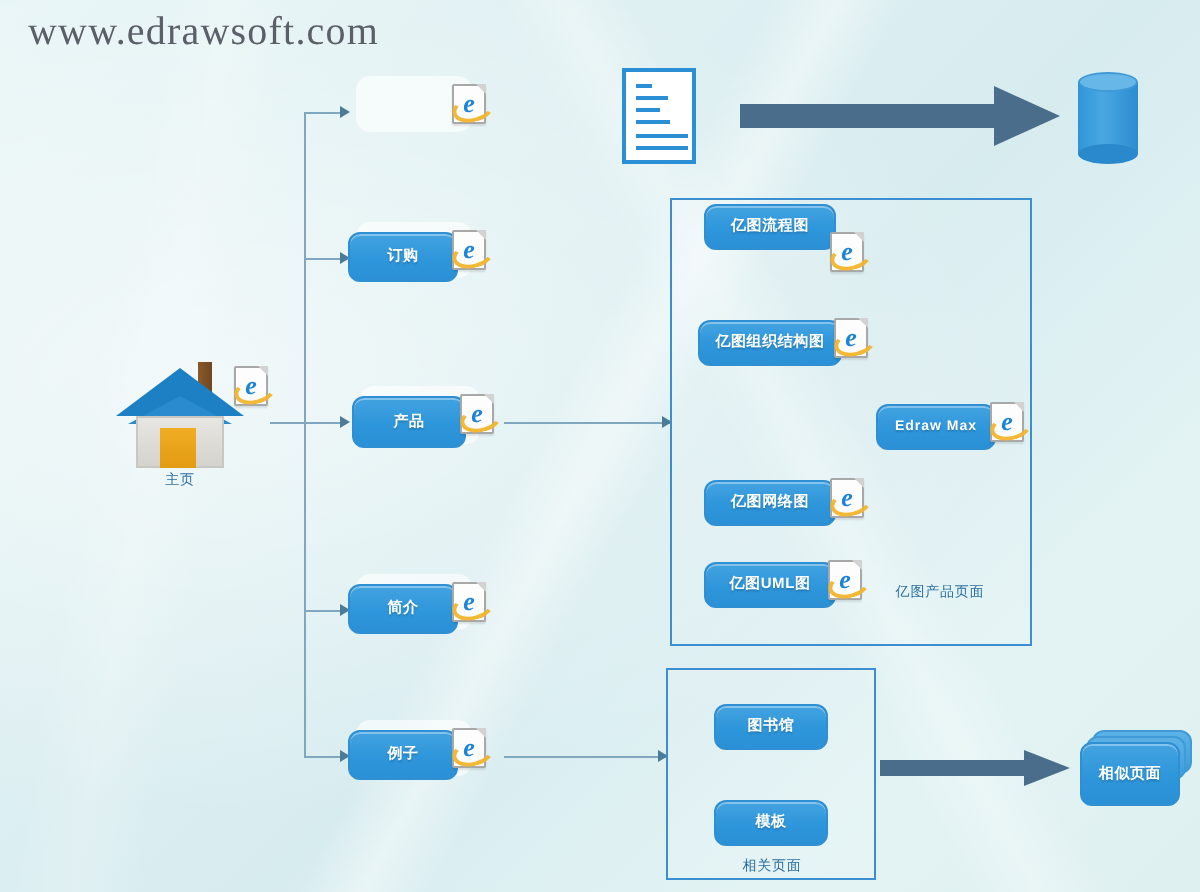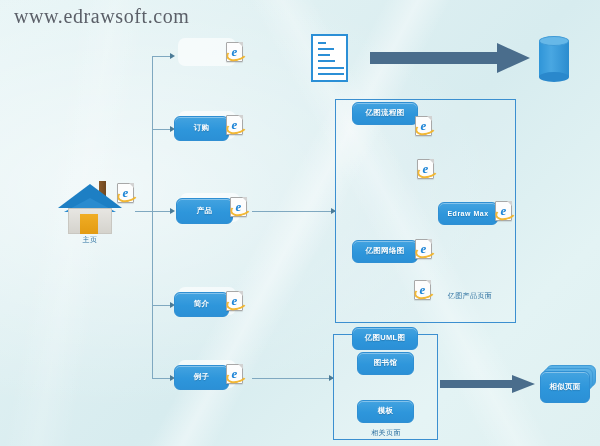--- a/index.html
+++ b/index.html
@@ -387,38 +387,41 @@
   <div class="node" style="left:352px; top:102px; width:66px; height:23px;">
     <span class="lbl">亿图流程图</span>
   </div>
   <div class="ie" style="left:415px; top:116px;">
     <div class="sheetbg"></div>
     <div class="fold"></div>
     <div class="swoosh"></div>
     <div class="e">e</div>
   </div>
 
+  <div class="node" style="left:349px; top:160px; width:72px; height:23px;">
+    <span class="lbl">亿图组织结构图</span>
+  </div>
   <div class="ie" style="left:417px; top:159px;">
     <div class="sheetbg"></div>
     <div class="fold"></div>
     <div class="swoosh"></div>
     <div class="e">e</div>
   </div>
 
   <div class="node" style="left:352px; top:240px; width:66px; height:23px;">
     <span class="lbl">亿图网络图</span>
   </div>
   <div class="ie" style="left:415px; top:239px;">
     <div class="sheetbg"></div>
     <div class="fold"></div>
     <div class="swoosh"></div>
     <div class="e">e</div>
   </div>
 
-  <div class="node" style="left:352px; top:281px; width:66px; height:23px;margin-top:46px;">
+  <div class="node" style="left:352px; top:281px; width:66px; height:23px;">
     <span class="lbl">亿图UML图</span>
   </div>
   <div class="ie" style="left:414px; top:280px;">
     <div class="sheetbg"></div>
     <div class="fold"></div>
     <div class="swoosh"></div>
     <div class="e">e</div>
   </div>
 
   <div class="node" style="left:438px; top:202px; width:60px; height:23px;">

